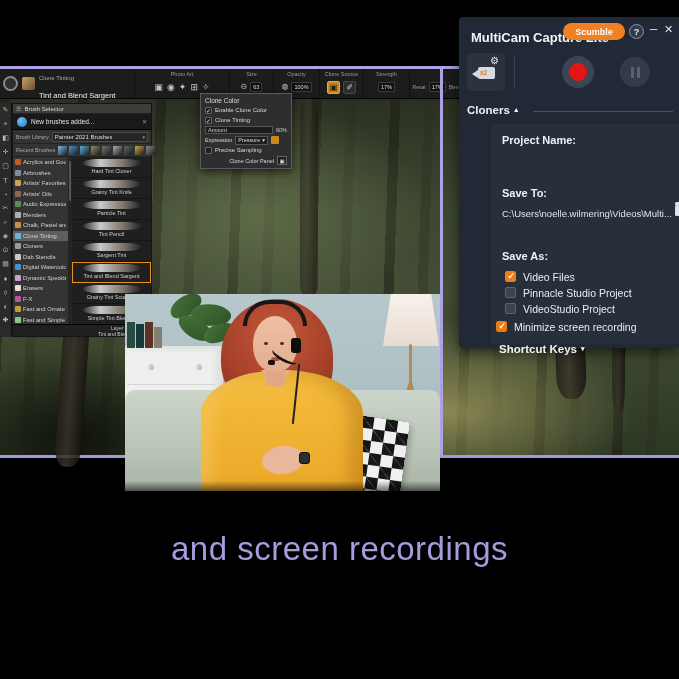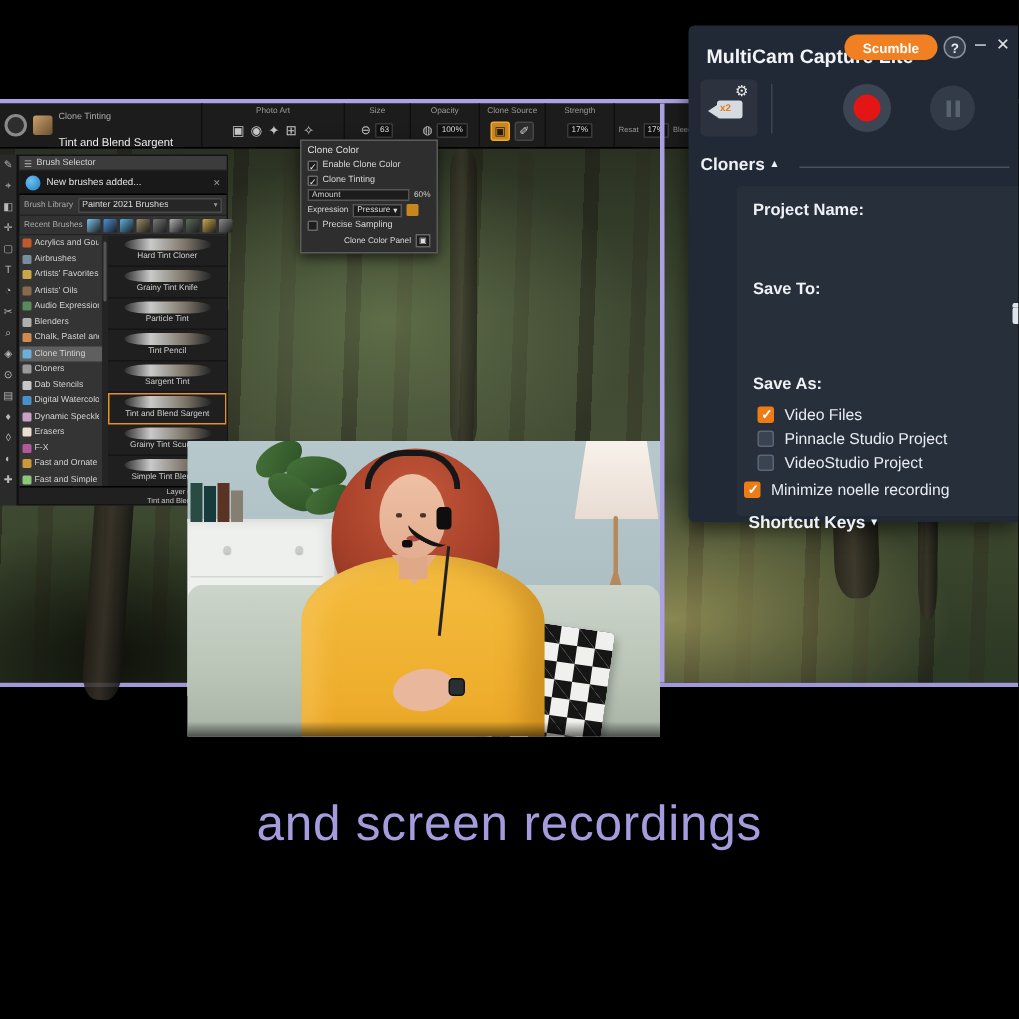--- a/index.html
+++ b/index.html
@@ -580,40 +580,41 @@
         <i></i>
         <i></i>
       </div>
 
     <div class="mc-settings"><span>Cloners</span><span class="ar">▲</span></div>
     <div class="mc-sline"></div>
 
     <div class="mc-content">
       <div class="mc-lab" style="left:11px;top:10px">Project Name:</div>
       <div class="mc-lab" style="left:11px;top:63px">Save To:</div>
+      <div class="mc-path">C:\Users\noelle.wilmering\Videos\Multi...</div>
       <div class="mc-folder"></div>
       <div class="mc-lab" style="left:11px;top:126px">Save As:</div>
       <div class="saveas-list">
 
       <div class="opt checked">
             <span class="cb"></span>
             <span class="ol">Video Files</span>
           </div>
           <div class="opt">
             <span class="cb"></span>
             <span class="ol">Pinnacle Studio Project</span>
           </div>
           <div class="opt">
             <span class="cb"></span>
             <span class="ol">VideoStudio Project</span>
           </div>
         </div>
       <div class="opt mc-minimize checked">
         <span class="cb"></span>
-        <span class="ol">Minimize noelle recording</span>
+        <span class="ol">Minimize screen recording</span>
       </div>
       <div class="mc-shortcut">
         <span>Shortcut Keys</span><span class="ar">▾</span>
       </div>
     </div>
   </div>
 
   <div class="caption">
     <div>and screen recordings</div>
   </div>

